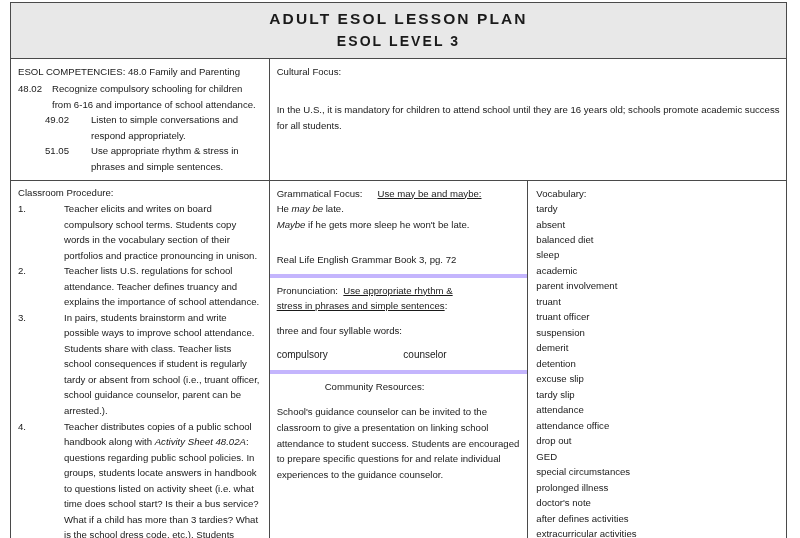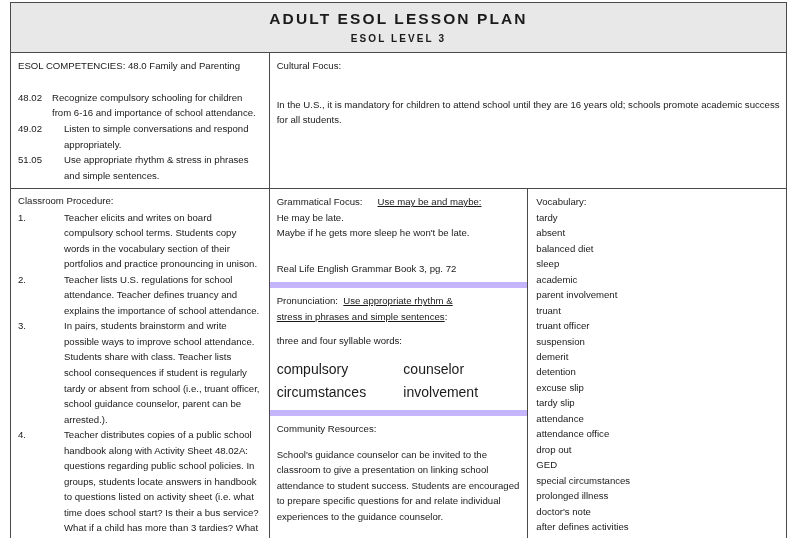--- a/index.html
+++ b/index.html
@@ -42,49 +42,49 @@
     text-align: center;
     padding: 6px 0 7px 0 !important;
   }
   .title-line1 {
     font-size: 15.5px;
     font-weight: bold;
     letter-spacing: 2.1px;
     line-height: 1.35;
   }
   .title-line2 {
-    font-size: 10px;
+    font-size: 14px;
     font-weight: bold;
     letter-spacing: 2.1px;
     line-height: 1.35;
     margin-top: 2px;
   }
 
   
   .cell {
     padding: 5px 6px 5px 7px;
     font-size: 9.6px;
     line-height: 1.62;
   }
   .cell-pad-sm { padding: 4px 6px 4px 7px; }
 
   .lbl { white-space: nowrap; }
   .ul { text-decoration: underline; }
-  .it { }
-
-  
-  .comp-head { margin: 0 0 16px 0; }
+  .it { font-style: italic; }
+
+  
+  .comp-head { margin: 0 0 2px 0; }
   .comp-row {
     display: flex;
     margin-bottom: 0;
   }
   .comp-num {
     flex: 0 0 34px;
   }
-  .comp-num.wide { flex: 0 0 46px; }
+  .comp-num.wide { flex: 0 0 46px; margin-left: 27px; }
   .comp-txt { flex: 1 1 auto; }
 
   
   .cf-head { margin-bottom: 23px; }
 
   
   .proc-head { margin-bottom: 1px; }
   .proc-item {
     display: flex;
     align-items: flex-start;
@@ -92,47 +92,47 @@
   .proc-num {
     flex: 0 0 46px;
   }
   .proc-body {
     flex: 1 1 auto;
     padding-right: 2px;
   }
 
   
   .sub {
-    border-bottom: 6px solid #c4b5fd;
+    border-bottom: 4px solid #c4b5fd;
     padding: 5px 7px 6px 7px;
     font-size: 9.6px;
     line-height: 1.62;
   }
   .sub:last-child { border-bottom: none; }
 
   .grammar-head { margin-bottom: 0; }
   .grammar-head .lead { margin-right: 15px; }
   .book-ref { margin-top: 20px; }
 
   .pron-head { margin-bottom: 0; }
   .pron-sub { margin-bottom: 9px; }
 
   table.syll {
     border-collapse: collapse;
     width: 100%;
-    font-size: 14px;
+    font-size: 10px;
     line-height: 1.62;
   }
   table.syll td {
     border: none !important;
     padding: 0 0 0.5px 0;
   }
   table.syll td.c1 { width: 52%; }
 
-  .cr-head { margin-bottom: 10px; }
+  .cr-head { margin-bottom: 10px; margin-left: 48px; }
   .cr-body { }
 
   
   .vocab {
     padding: 5px 6px 5px 8px;
     font-size: 9.6px;
     line-height: 1.615;
   }
   .vocab .v-head { }
   .vocab .v-item { white-space: nowrap; }
@@ -222,24 +222,20 @@
             <span class="ul">Use appropriate rhythm &amp;</span>
           </div>
           <div class="pron-sub"><span class="ul">stress in phrases and simple sentences</span><span>:</span></div>
           <div class="pron-sub">three and four syllable words:</div>
 
           <table class="syll">
             <tbody>
                   <tr>
               <td class="c1">compulsory</td>
               <td>counselor</td>
-            </tr>
-            <tr>
-              <td class="c1">circumstances</td>
-              <td>involvement</td>
             </tr>
           </tbody>
               </table>
         </div>
 
         <div class="sub">
           <div class="cr-head">Community Resources:</div>
           <div class="cr-body">School's guidance counselor can be invited to the classroom to give a presentation on linking school attendance to student success.  Students are encouraged to prepare specific questions for and relate individual experiences to the guidance counselor.</div>
         </div>
 

